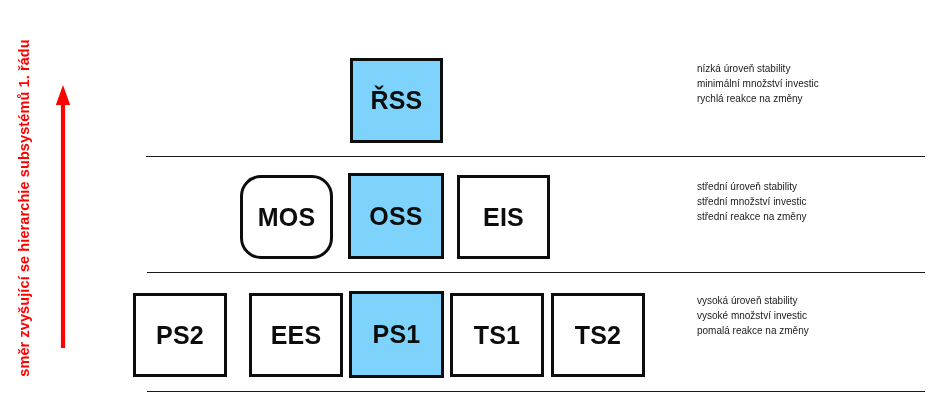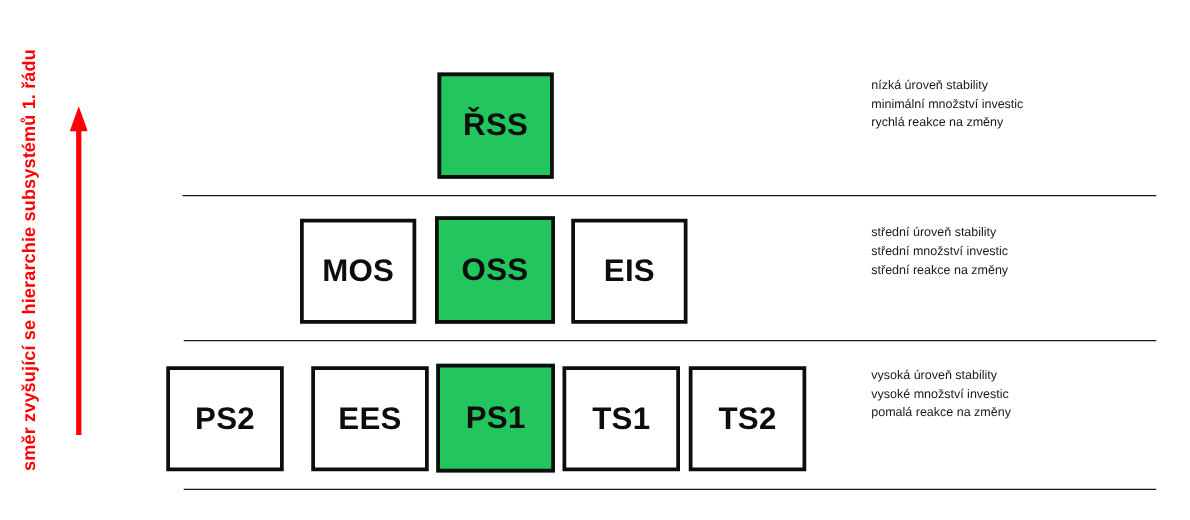--- a/index.html
+++ b/index.html
@@ -59,21 +59,21 @@
     border:3px solid #0d0d0d;
     background:#ffffff;
     display:flex;
     align-items:center;
     justify-content:center;
     font-weight:bold;
     font-size:25px;
     color:#0d0d0d;
     letter-spacing:.2px;
   }
-  .box.gray{background:#22c55e;}
+  .box.gray{background:#7dd3fc;}
 
   
   .desc{
     position:absolute;
     left:697px;
     font-size:10px;
     line-height:1.52;
     color:#1a1a1a;
     white-space:pre-line;
   }
@@ -97,21 +97,21 @@
   <div class="divider div-1"></div>
   <div class="divider div-2"></div>
   <div class="divider div-3"></div>
 
   <div class="box gray" style="left:350px;top:58px;width:93px;height:85px;">ŘSS</div>
 
   <div class="desc desc-1">nízká  úroveň stability
 minimální množství investic
 rychlá reakce na změny</div>
 
-  <div class="box" style="left:240px;top:175px;width:93px;height:84px;">MOS</div>
+  <div class="box" style="left:240px;top:175px;width:93px;height:84px;border-radius:21px;">MOS</div>
 
   <div class="box" style="left:457px;top:175px;width:93px;height:84px;">EIS</div>
 
   <div class="box gray" style="left:348px;top:173px;width:96px;height:86px;">OSS</div>
 
   <div class="desc desc-2">střední úroveň stability
 střední množství investic
 střední reakce na změny</div>
 
   <div class="box" style="left:133px;top:293px;width:94px;height:84px;">PS2</div>

